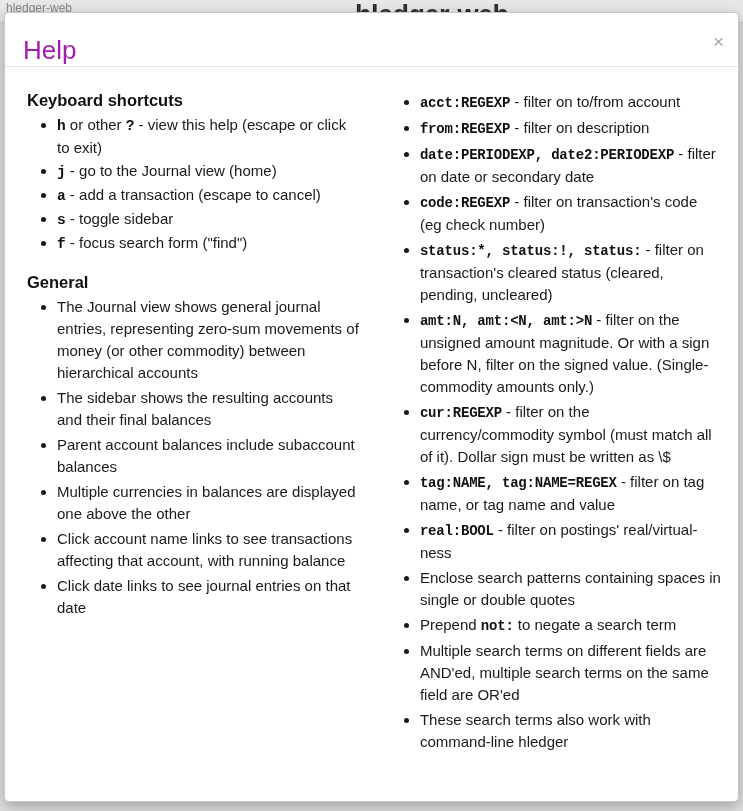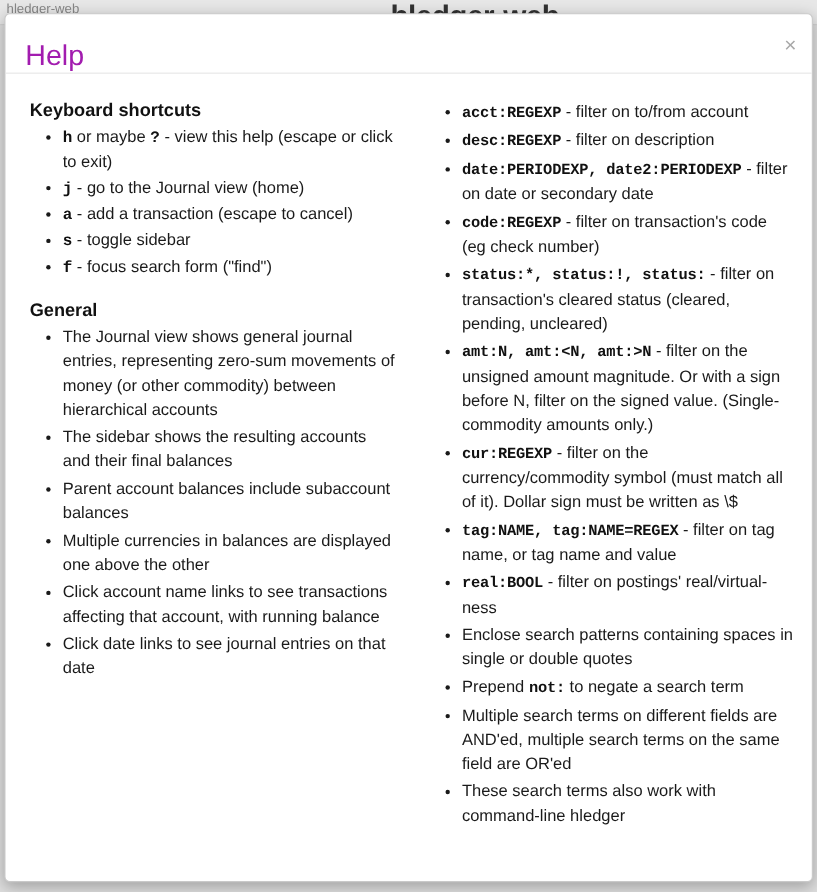--- a/index.html
+++ b/index.html
@@ -155,42 +155,42 @@
   <div id="modal-header">
     <div id="modal-title">Help</div>
     <button id="modal-close">×</button>
   </div>
 
   <div id="modal-body">
 
     <div class="col col-left">
       <h3 class="sec">Keyboard shortcuts</h3>
       <ul class="items" id="kbd-list">
-          <li><span class="kbd">h</span><span> or maybe </span><span class="kbd">?</span><span> - view this help (escape or click to exit)</span></li>
+          <li><span class="kbd">h</span><span> or other </span><span class="kbd">?</span><span> - view this help (escape or click to exit)</span></li>
           <li><span class="kbd">j</span><span> - go to the Journal view (home)</span></li>
           <li><span class="kbd">a</span><span> - add a transaction (escape to cancel)</span></li>
           <li><span class="kbd">s</span><span> - toggle sidebar</span></li>
           <li><span class="kbd">f</span><span> - focus search form ("find")</span></li>
         </ul>
 
       <h3 class="sec tight">General</h3>
       <ul class="items spaced" id="general-list">
           <li>The Journal view shows general journal entries, representing zero-sum movements of money (or other commodity) between hierarchical accounts</li>
           <li>The sidebar shows the resulting accounts and their final balances</li>
           <li>Parent account balances include subaccount balances</li>
           <li>Multiple currencies in balances are displayed one above the other</li>
           <li>Click account name links to see transactions affecting that account, with running balance</li>
           <li>Click date links to see journal entries on that date</li>
         </ul>
     </div>
 
     <div class="col col-right">
       <ul class="items spaced" id="search-list">
           <li><code>acct:REGEXP</code><span> - filter on to/from account</span></li>
-          <li><code>desc:REGEXP</code><span> - filter on description</span></li>
+          <li><code>from:REGEXP</code><span> - filter on description</span></li>
           <li><code>date:PERIODEXP, date2:PERIODEXP</code><span> - filter on date or secondary date</span></li>
           <li><code>code:REGEXP</code><span> - filter on transaction's code (eg check number)</span></li>
           <li><code>status:*, status:!, status:</code><span> - filter on transaction's cleared status (cleared, pending, uncleared)</span></li>
           <li><code>amt:N, amt:&lt;N, amt:&gt;N</code><span> - filter on the unsigned amount magnitude. Or with a sign before N, filter on the signed value. (Single-commodity amounts only.)</span></li>
           <li><code>cur:REGEXP</code><span> - filter on the currency/commodity symbol (must match all of it). Dollar sign must be written as \$</span></li>
           <li><code>tag:NAME, tag:NAME=REGEX</code><span> - filter on tag name, or tag name and value</span></li>
           <li><code>real:BOOL</code><span> - filter on postings' real/virtual-ness</span></li>
           <li>Enclose search patterns containing spaces in single or double quotes</li>
           <li><span>Prepend </span><code>not:</code><span> to negate a search term</span></li>
           <li>Multiple search terms on different fields are AND'ed, multiple search terms on the same field are OR'ed</li>

